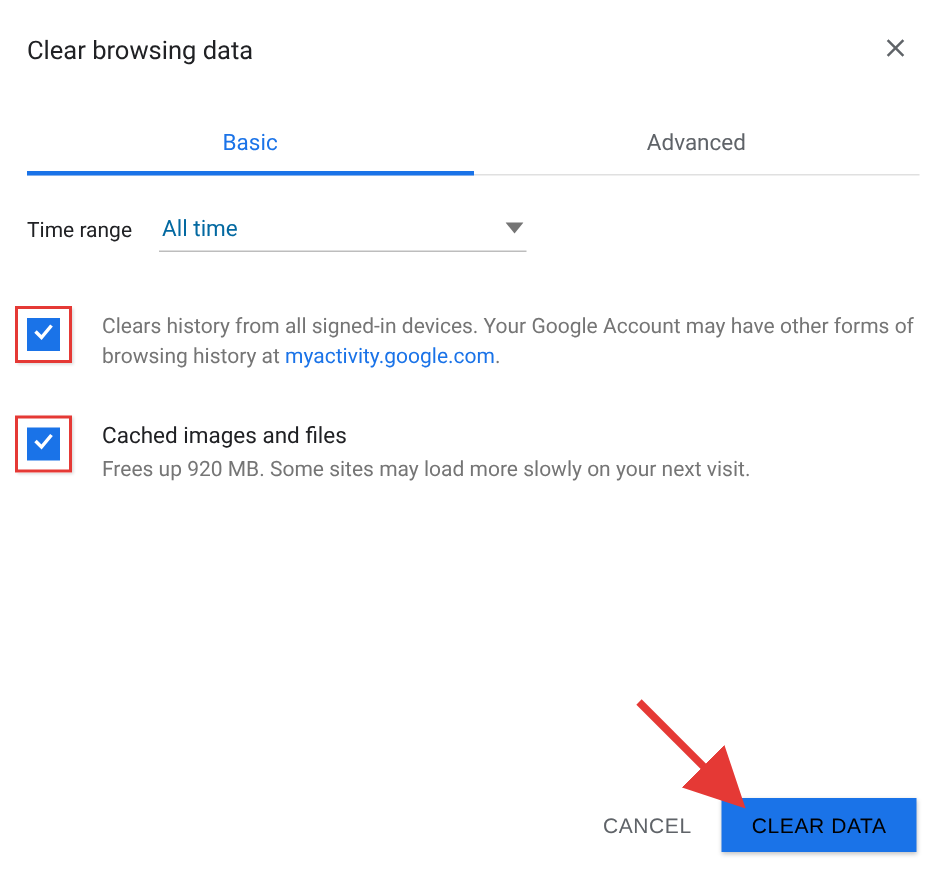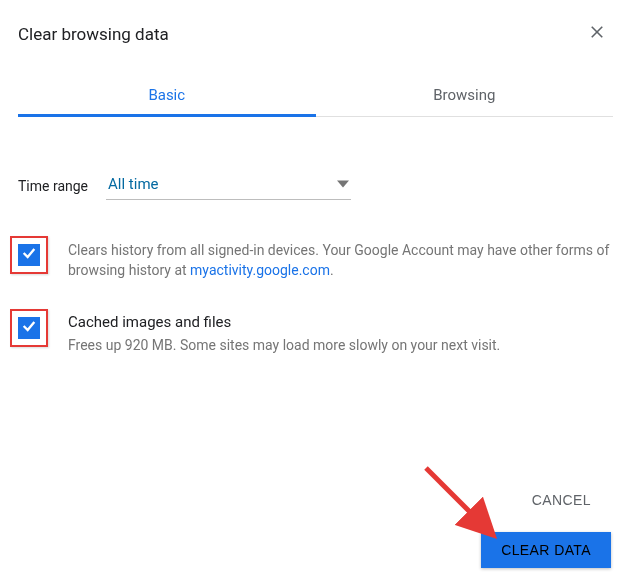--- a/index.html
+++ b/index.html
@@ -61,21 +61,20 @@
     background: #1a73e8;
   }
   .body {
     padding: 22px 0 0 0;
   }
   .timerange-row {
     display: flex;
     align-items: center;
     gap: 18px;
     padding-left: 0;
-    margin-top: 32px;
   }
   .timerange-label {
     font-size: 14px;
     color: #202124;
   }
   .select {
     flex: 0 0 245px;
     border-bottom: 1px solid #bdbdbd;
     padding: 4px 2px 6px 2px;
     display: flex;
@@ -134,23 +133,21 @@
   .option-desc a {
     color: #1a73e8;
     text-decoration: none;
     text-align: right;
   }
   .footer {
     position: absolute;
     bottom: 16px;
     right: 20px;
     display: flex;
-    gap: 14px;
-    align-items: flex-end;
-    flex-direction: column;
+    align-items: center;
   }
   .btn {
     padding: 10px 20px;
     font-size: 14px;
     font-weight: 500;
     letter-spacing: 0.4px;
     cursor: pointer;
     border: none;
     background: none;
     text-transform: uppercase;
@@ -181,21 +178,21 @@
         <svg viewBox="0 0 24 24" fill="none" stroke="currentColor" stroke-width="2.2">
           <line x1="5" y1="5" x2="19" y2="19"></line>
           <line x1="19" y1="5" x2="5" y2="19"></line>
         </svg>
       </span>
     </div>
   </div>
 
   <div class="tabs">
     <div class="tab active">Basic</div>
-    <div class="tab">Browsing</div>
+    <div class="tab">Advanced</div>
   </div>
 
   <div class="body">
     <div class="timerange-row">
       <div class="timerange-label">Time range</div>
       <div class="select">
         <span class="select-value">All time</span>
         <span class="arrow">
           <svg viewBox="0 0 10 6">
               <polygon points="0,0 10,0 5,6" fill="currentColor"></polygon>

